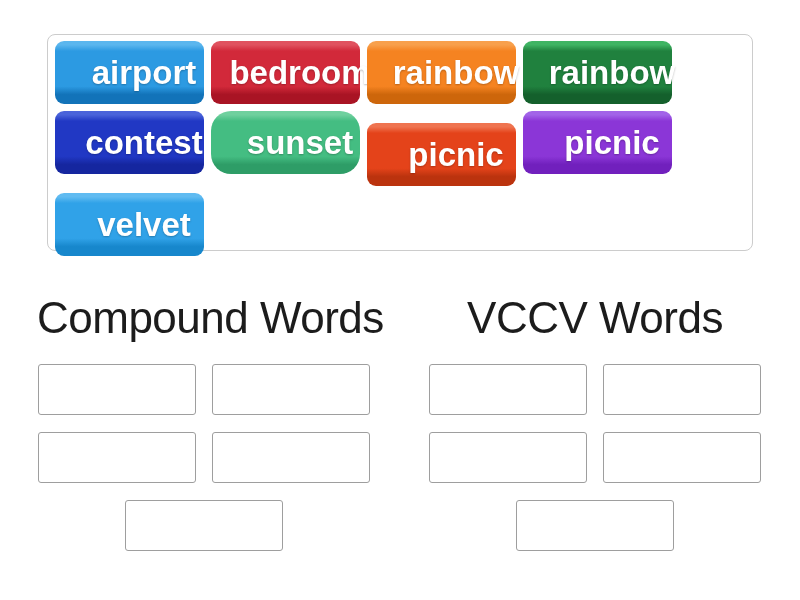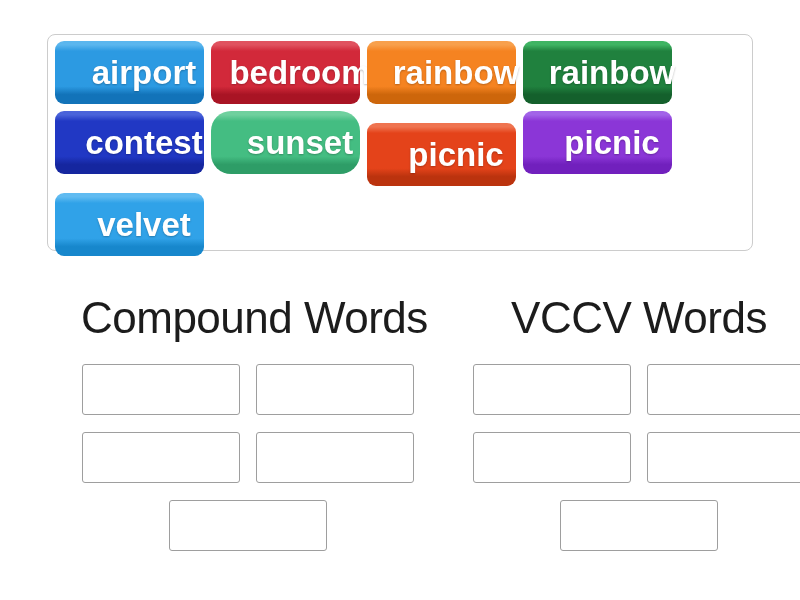--- a/index.html
+++ b/index.html
@@ -41,21 +41,20 @@
     text-shadow: 0 1px 2px rgba(0,0,0,0.25);
     cursor: pointer;
     user-select: none;
     padding-left: 29px;
   }
 
   
   .group {
     position: absolute;
     top: 292px;
-    margin-left: 44px;
   }
   .group-compound { left: 37px;  width: 334px; }
   .group-vccv     { left: 429px; width: 332px; }
 
   .group-title {
     text-align: center;
     font-size: 44px;
     font-weight: 400;
     letter-spacing: -0.5px;
     color: #1c1c1c;

